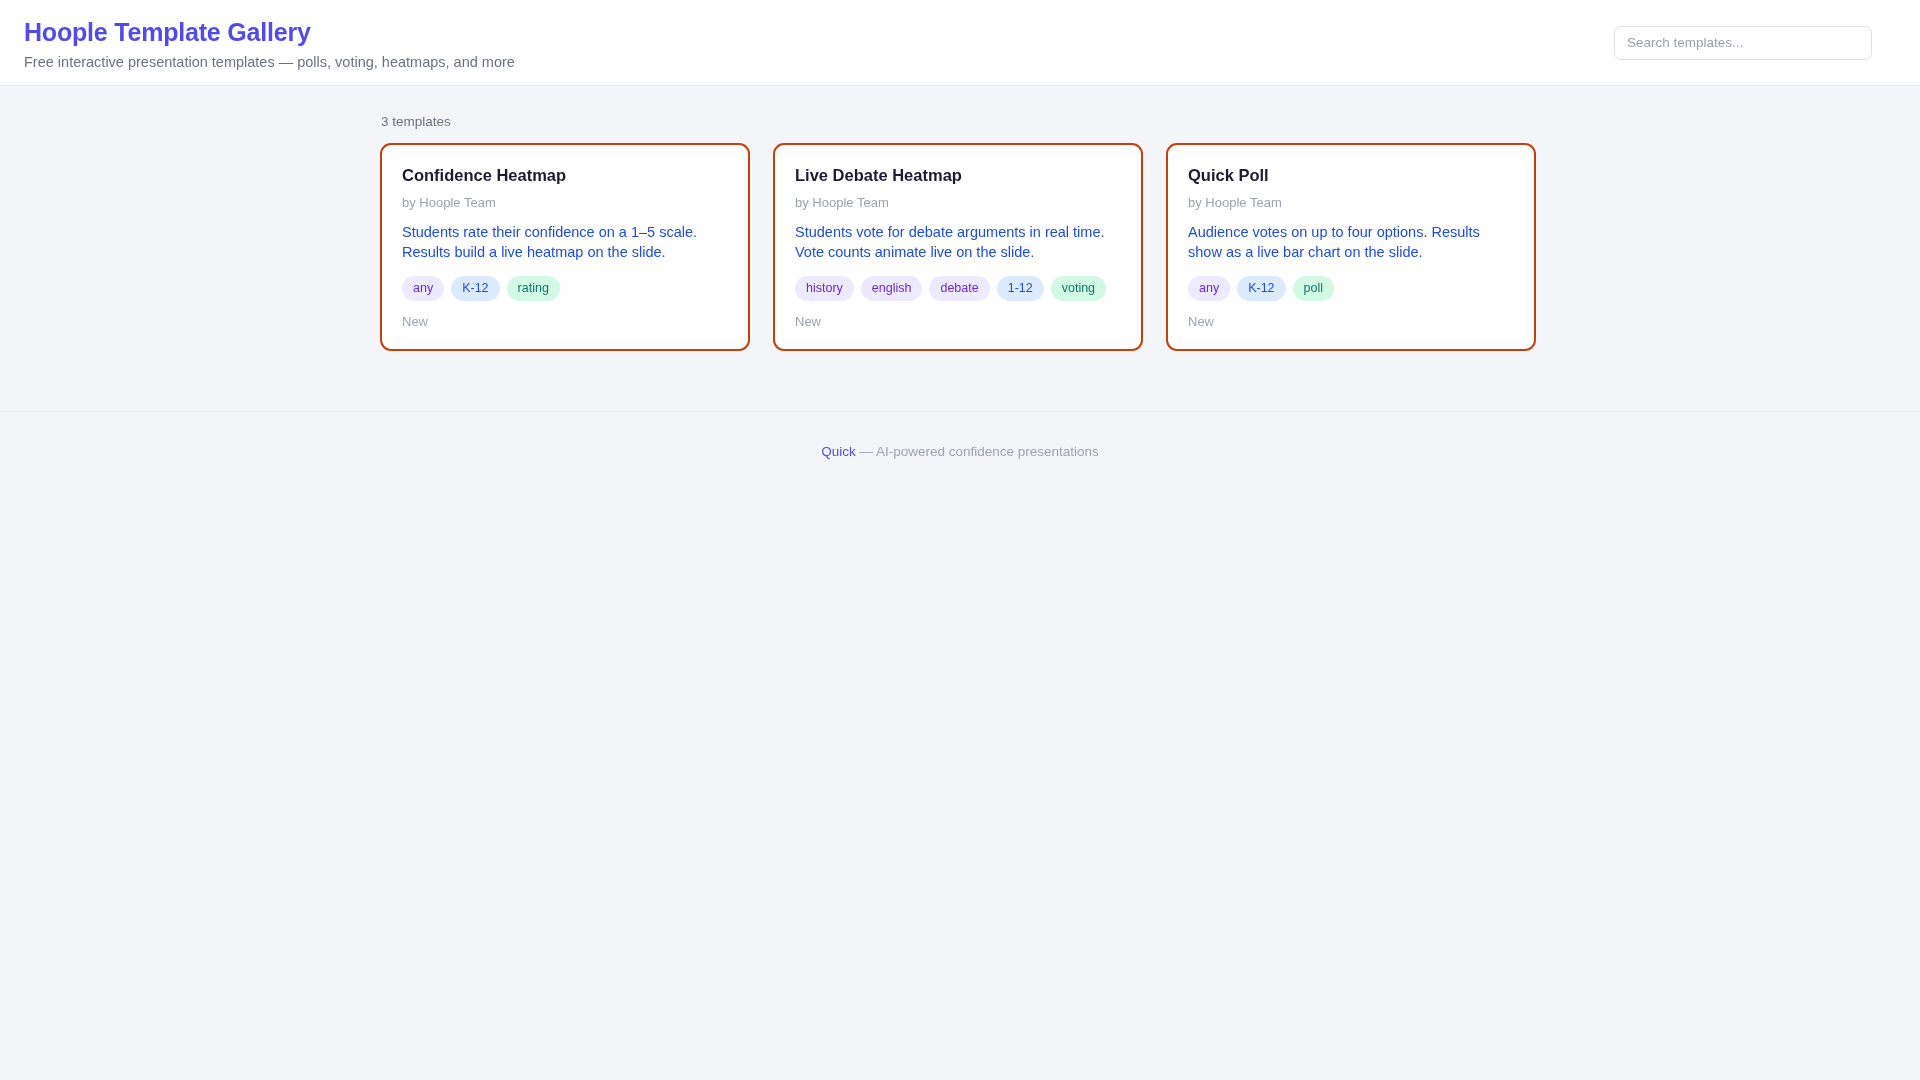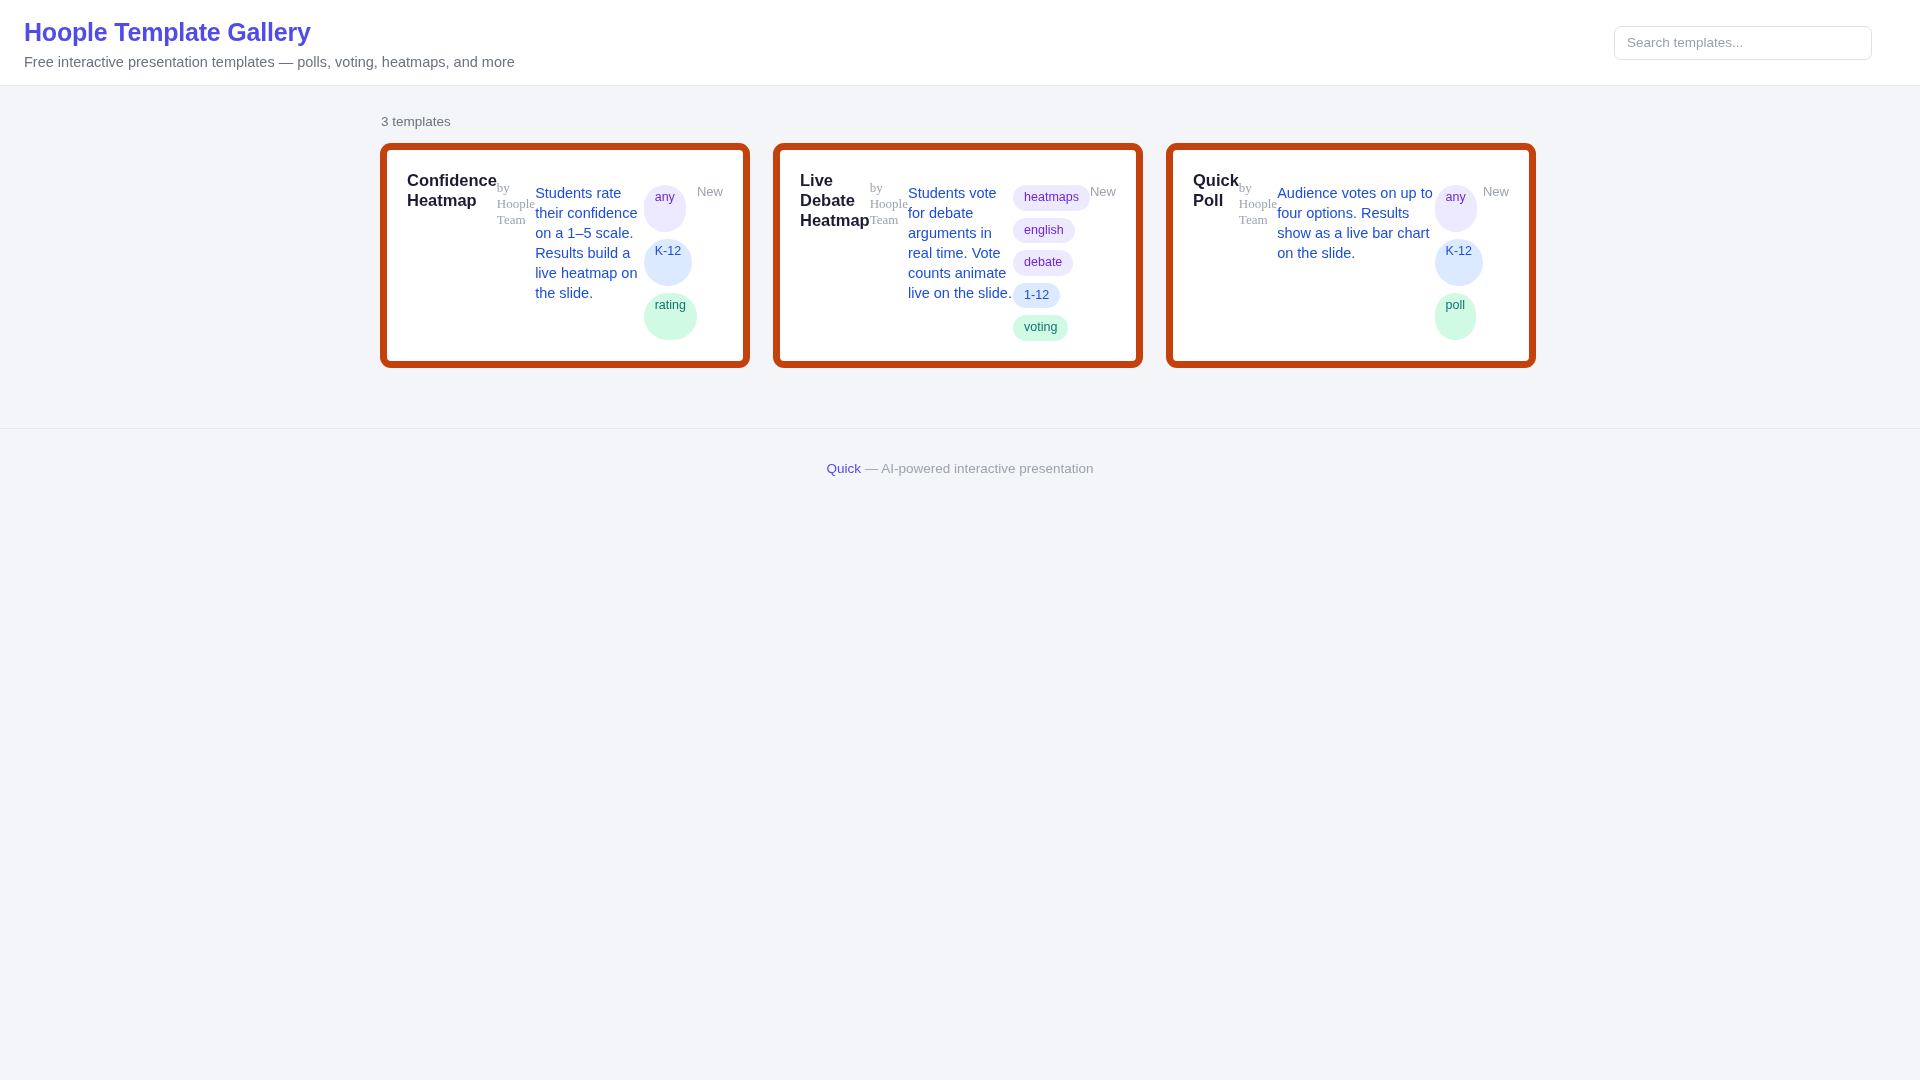--- a/index.html
+++ b/index.html
@@ -80,39 +80,38 @@
 
   .card-grid {
     display: flex;
     gap: 23px;
     align-items: stretch;
   }
 
   .template-card {
     width: 370px;
     background: #ffffff;
-    border: 7px solid #c2410c;
+    border: 2px solid #c2410c;
     border-radius: 11px;
     padding: 21px 20px 20px 20px;
     display: flex;
-    flex-direction: row;
+    flex-direction: column;
   }
 
   .card-title {
     font-size: 16.5px;
     font-weight: bold;
     color: #1d1b33;
     line-height: 1.2;
   }
 
   .card-author {
     font-size: 13px;
     color: #9ca3af;
     margin-top: 9px;
-    font-family: Liberation Serif, serif;
   }
 
   .card-desc {
     font-size: 14.5px;
     color: #1d4ed8;
     line-height: 1.38;
     margin-top: 12px;
   }
 
   .tag-row {
@@ -184,21 +183,21 @@
             <span class="tag tag-grade">K-12</span>
             <span class="tag tag-kind">rating</span>
           </div>
           <div class="card-status">New</div>
         </div>
         <div class="template-card">
           <div class="card-title">Live Debate Heatmap</div>
           <div class="card-author">by Hoople Team</div>
           <div class="card-desc">Students vote for debate arguments in real time. Vote counts animate live on the slide.</div>
           <div class="tag-row">
-            <span class="tag tag-subject">heatmaps</span>
+            <span class="tag tag-subject">history</span>
             <span class="tag tag-subject">english</span>
             <span class="tag tag-subject">debate</span>
             <span class="tag tag-grade">1-12</span>
             <span class="tag tag-kind">voting</span>
           </div>
           <div class="card-status">New</div>
         </div>
         <div class="template-card">
           <div class="card-title">Quick Poll</div>
           <div class="card-author">by Hoople Team</div>
@@ -209,15 +208,15 @@
             <span class="tag tag-kind">poll</span>
           </div>
           <div class="card-status">New</div>
         </div>
       </div>
   </div>
 </main>
 
 <footer class="site-footer">
   <div class="footer-text">
-    <a class="footer-link" href="#">Quick</a><span> — AI-powered interactive presentation</span>
+    <a class="footer-link" href="#">Quick</a><span> — AI-powered confidence presentations</span>
   </div>
 </footer>
 
 </body></html>

